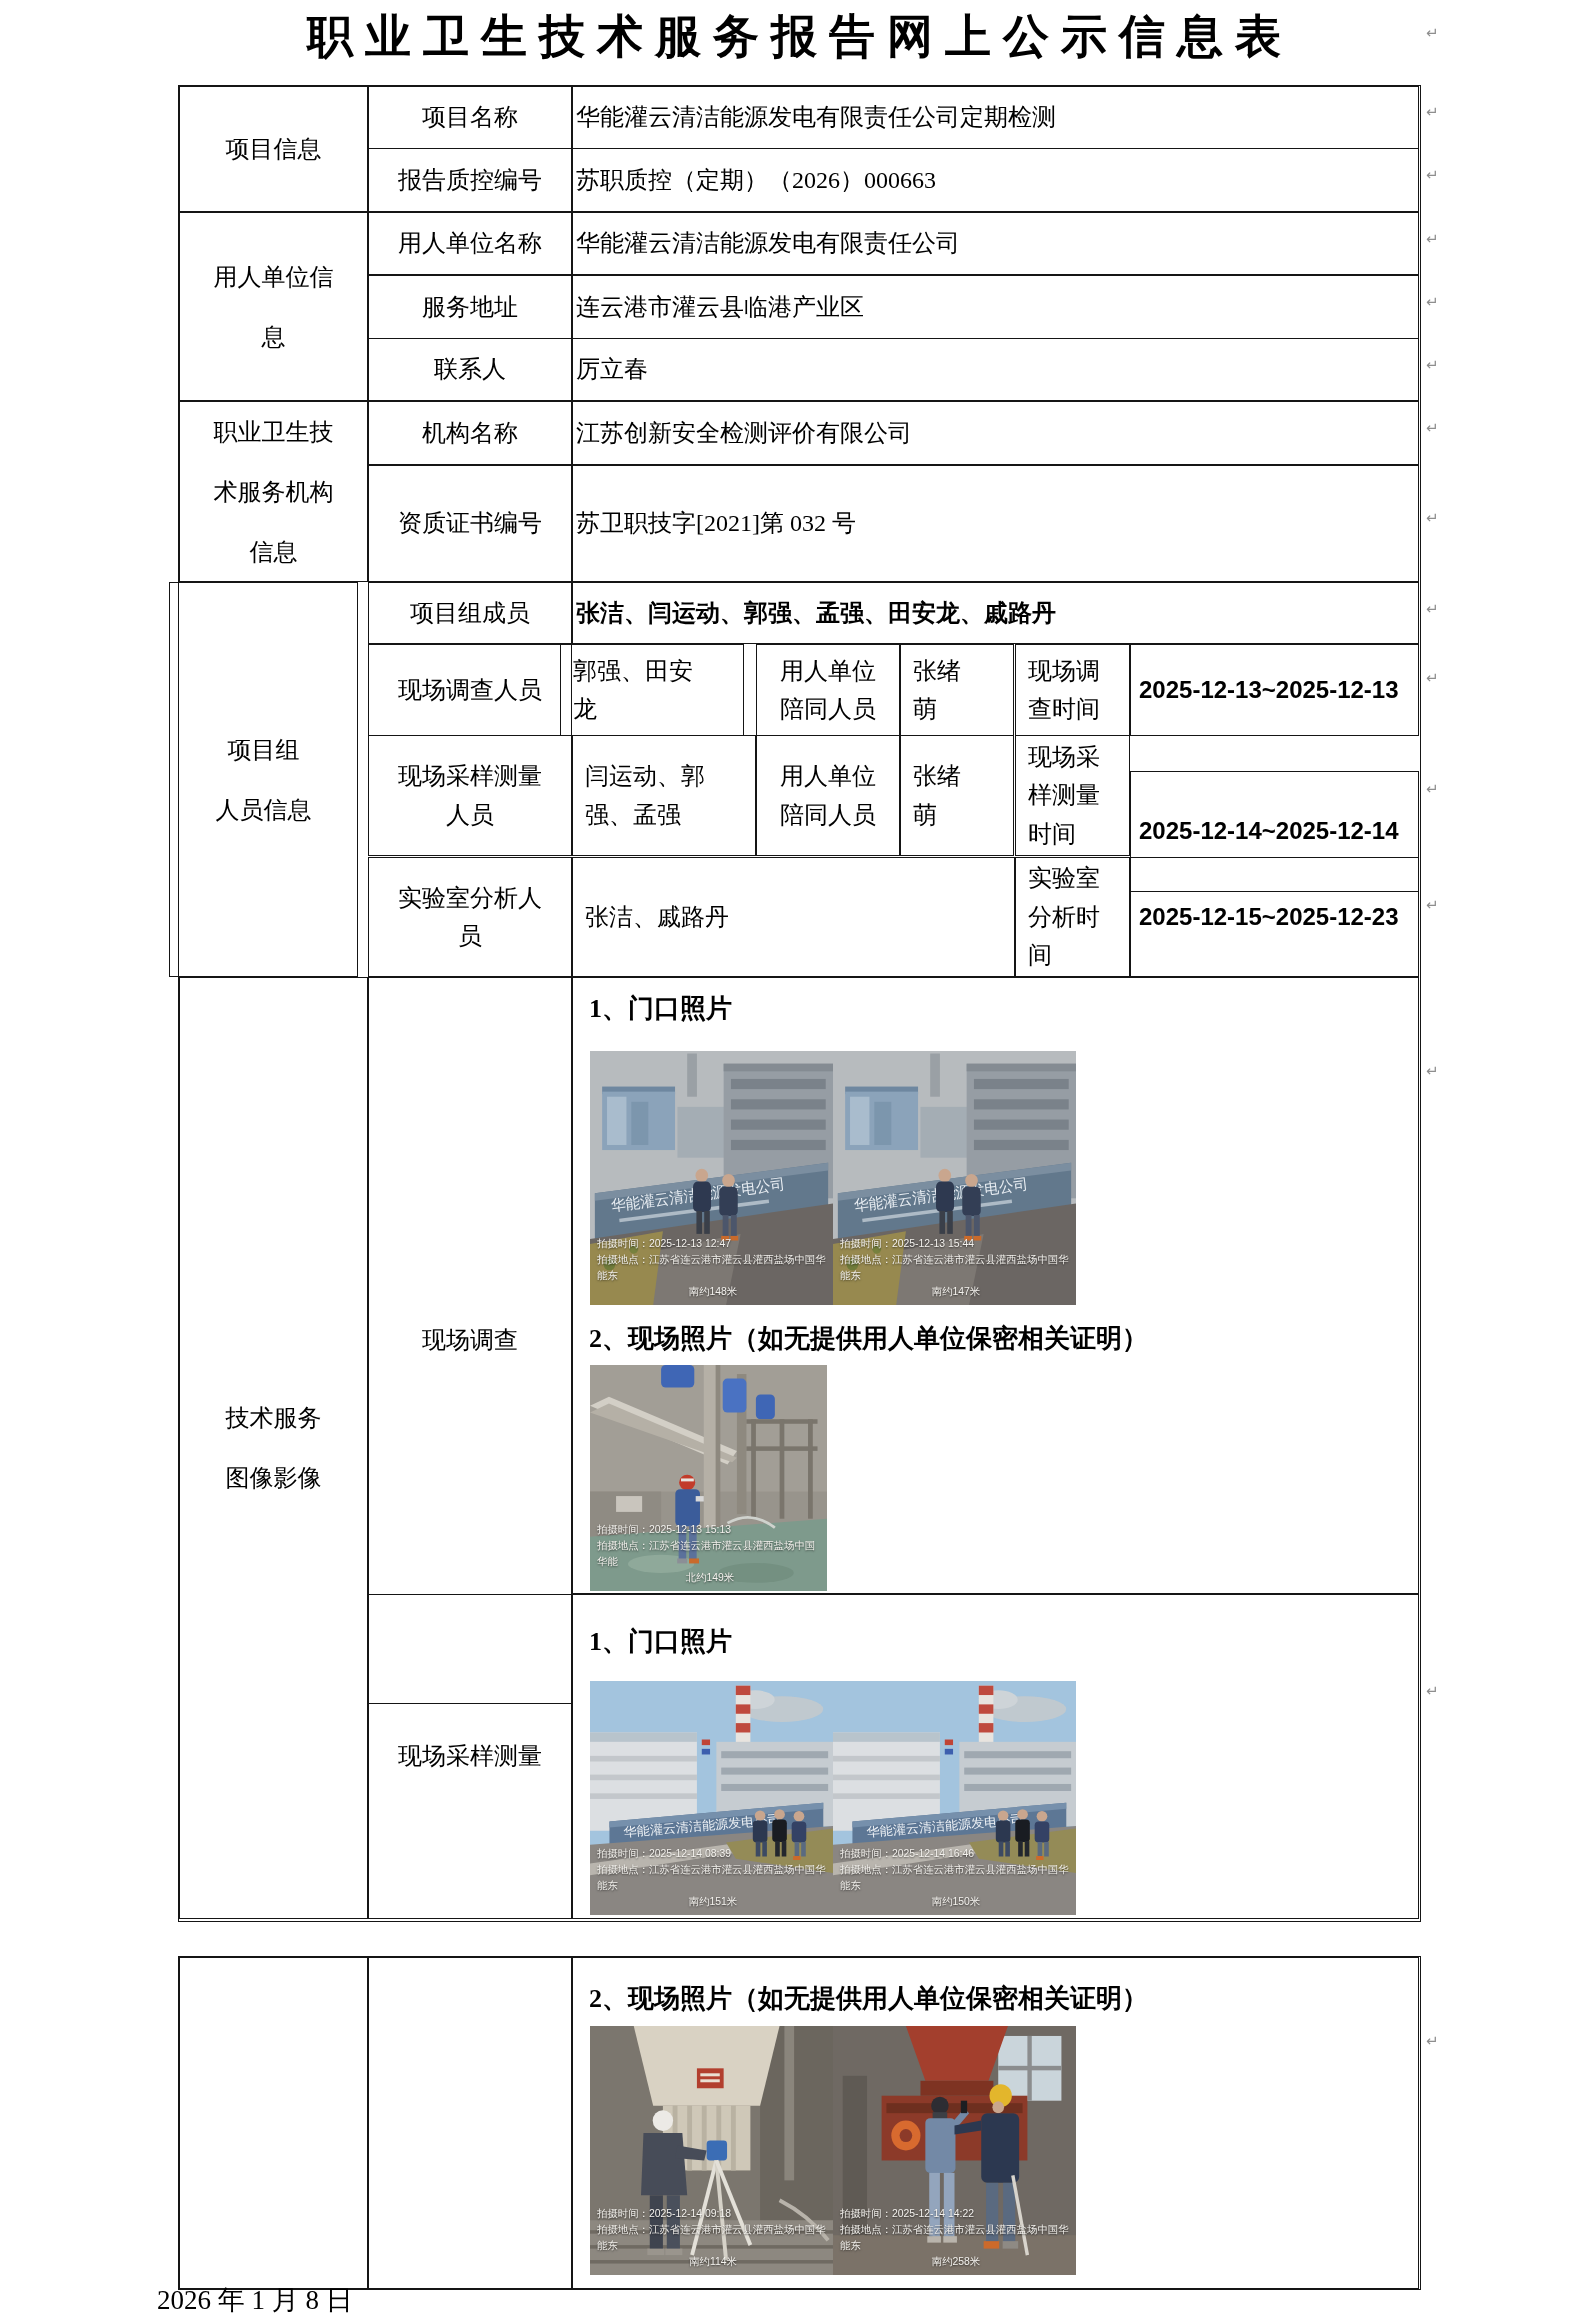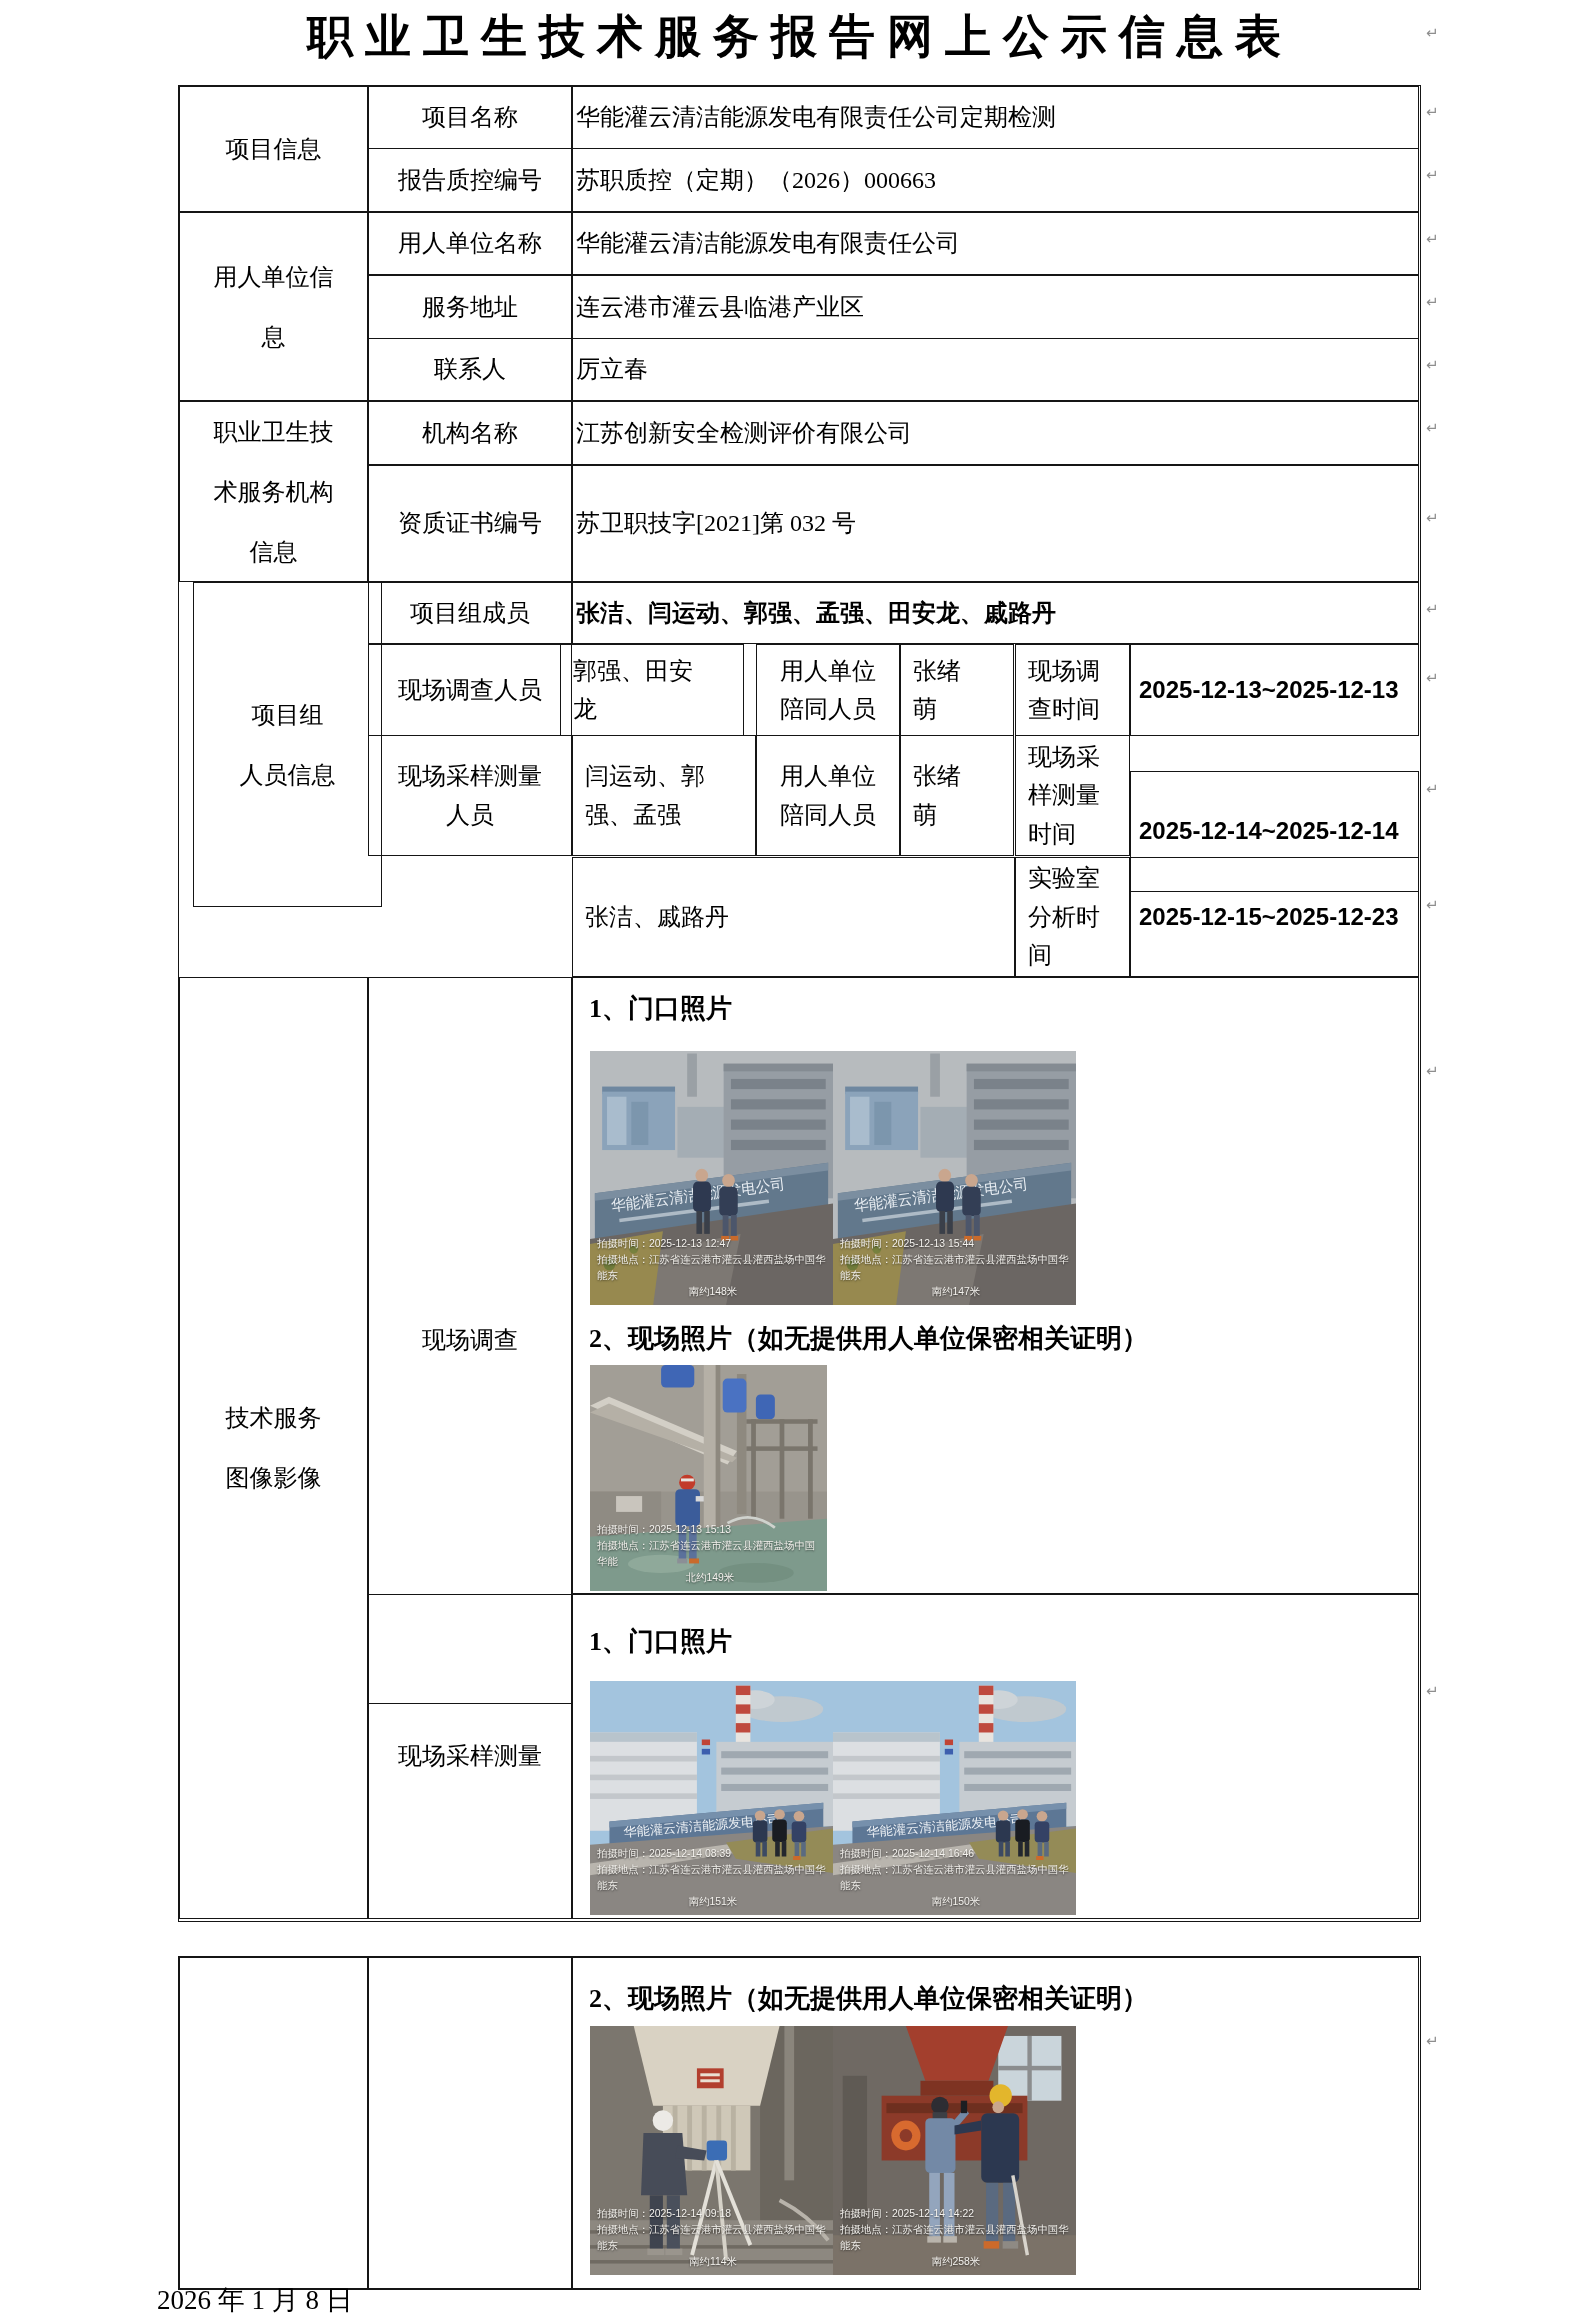--- a/index.html
+++ b/index.html
@@ -214,21 +214,21 @@
   <div class="title">职业卫生技术服务报告网上公示信息表</div>
 
   <div class="frame" style="left:178px;top:85px;width:1243px;height:1837px;"></div>
 
   <div class="cell sec" style="left:179px;top:86px;width:189px;height:126px;">项目信息</div>
   <div class="cell sec" style="left:179px;top:212px;width:189px;height:189px;">用人单位信
 息</div>
   <div class="cell sec" style="left:179px;top:401px;width:189px;height:181px;">职业卫生技
 术服务机构
 信息</div>
-  <div class="cell sec" style="left:193px;top:582px;width:189px;height:325px;">项目组
+  <div class="cell sec" style="left:169px;top:582px;width:189px;height:395px;">项目组
 人员信息</div>
   <div class="cell sec" style="left:179px;top:977px;width:189px;height:942px;">技术服务
 图像影像</div>
 
   <div class="cell" style="left:368px;top:86px;width:204px;height:63px;">项目名称</div>
   <div class="cell val" style="left:572px;top:86px;width:847px;height:63px;">华能灌云清洁能源发电有限责任公司定期检测</div>
   <div class="cell" style="left:368px;top:148px;width:204px;height:64px;">报告质控编号</div>
   <div class="cell val" style="left:572px;top:148px;width:847px;height:64px;">苏职质控（定期）（2026）000663</div>
 
   <div class="cell" style="left:368px;top:212px;width:204px;height:63px;">用人单位名称</div>
@@ -263,20 +263,22 @@
 强、孟强</div>
   <div class="cell" style="left:756px;top:735px;width:144px;height:121px;">用人单位
 陪同人员</div>
   <div class="cell val" style="left:900px;top:735px;width:114px;height:121px;padding-left:12px;">张绪
 萌</div>
   <div class="cell val" style="left:1015px;top:735px;width:115px;height:121px;padding-left:12px;">现场采
 样测量
 时间</div>
   <div class="cell num" style="left:1130px;top:735px;width:289px;height:121px;margin-top:36px;">2025-12-14~2025-12-14</div>
 
+  <div class="cell" style="left:368px;top:857px;width:204px;height:120px;">实验室分析人
+员</div>
   <div class="cell val" style="left:572px;top:857px;width:443px;height:120px;padding-left:12px;">张洁、戚路丹</div>
   <div class="cell val" style="left:1015px;top:857px;width:115px;height:120px;padding-left:12px;">实验室
 分析时
 间</div>
   <div class="cell num" style="left:1130px;top:857px;width:289px;height:120px;">2025-12-15~2025-12-23</div>
 
   <div class="cell" style="left:368px;top:977px;width:204px;height:727px;">现场调查</div>
   <div class="box" style="left:572px;top:977px;width:847px;height:617px;">
     <div class="hdr" style="left:16px;top:14px;">1、门口照片</div>
 

